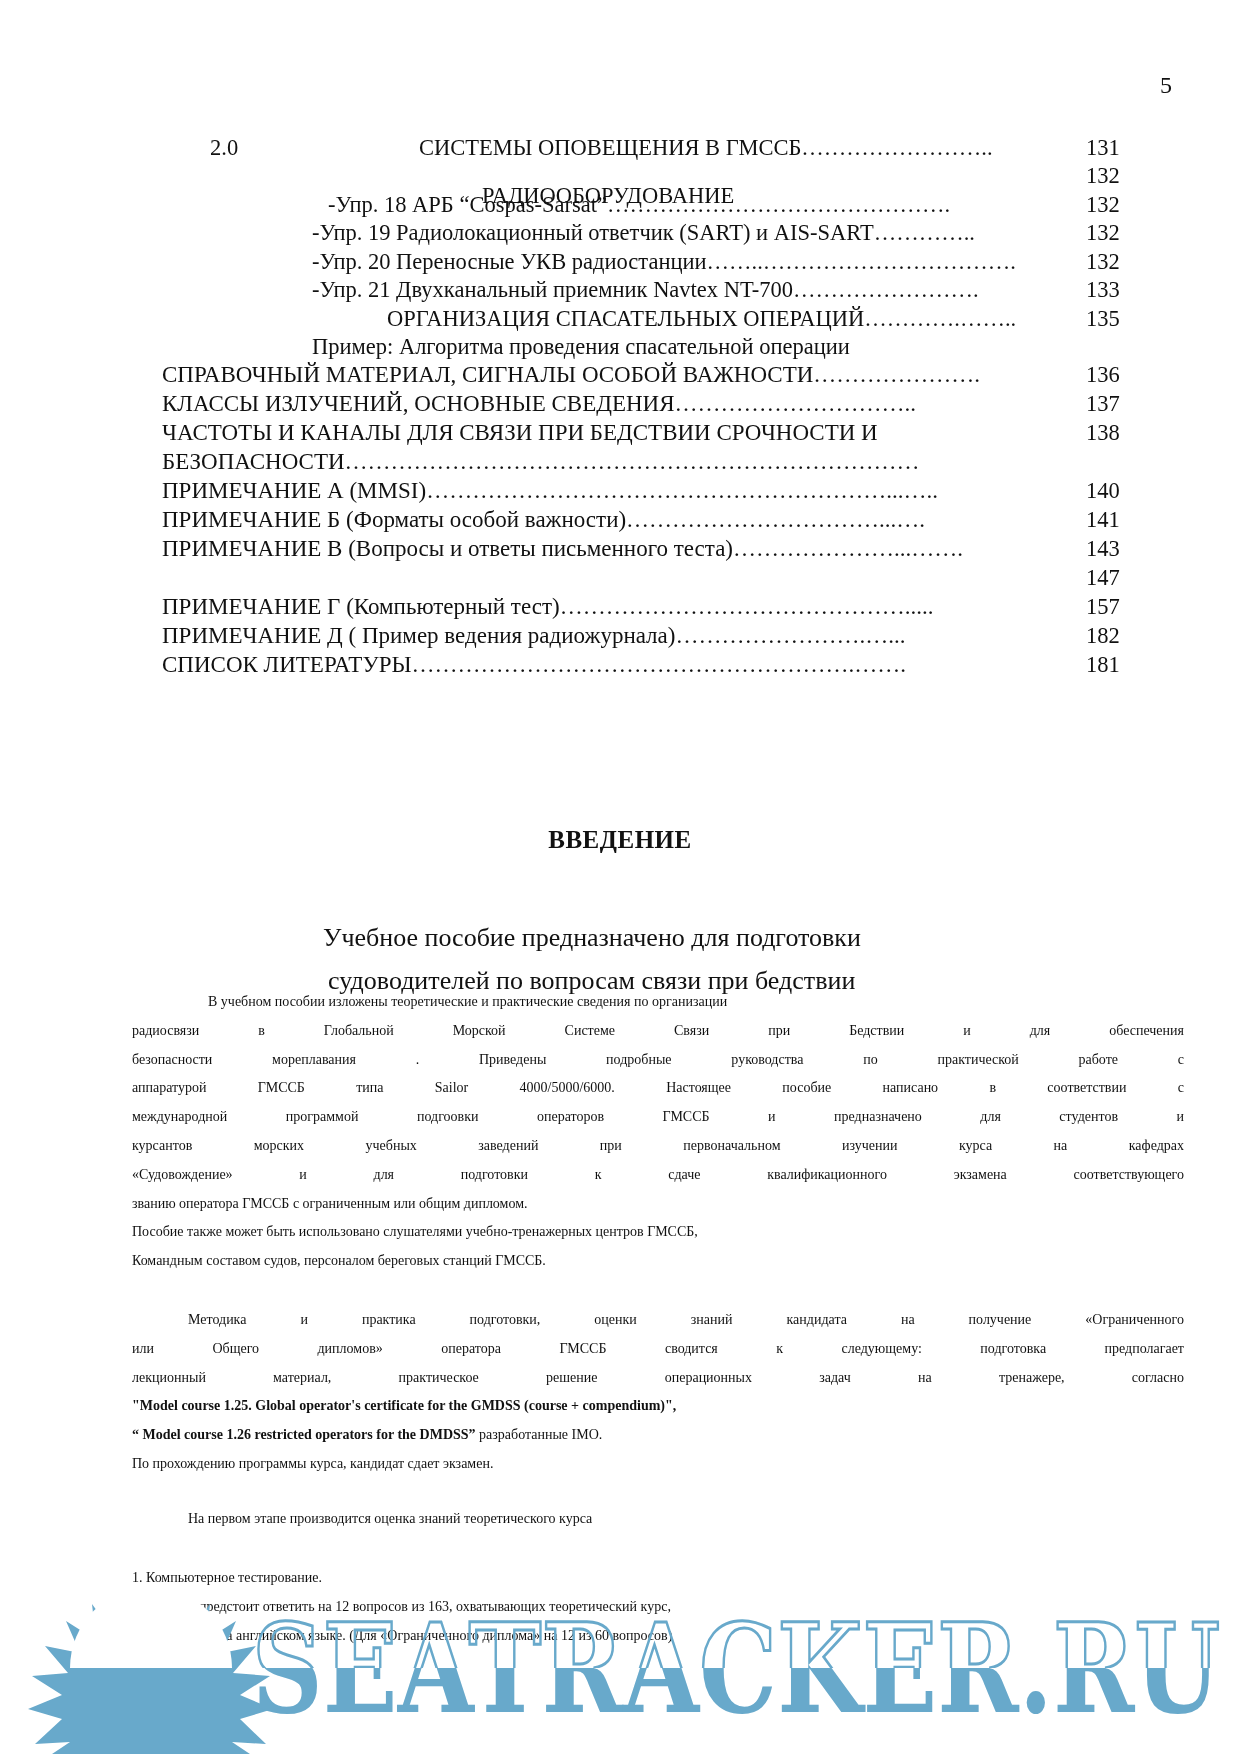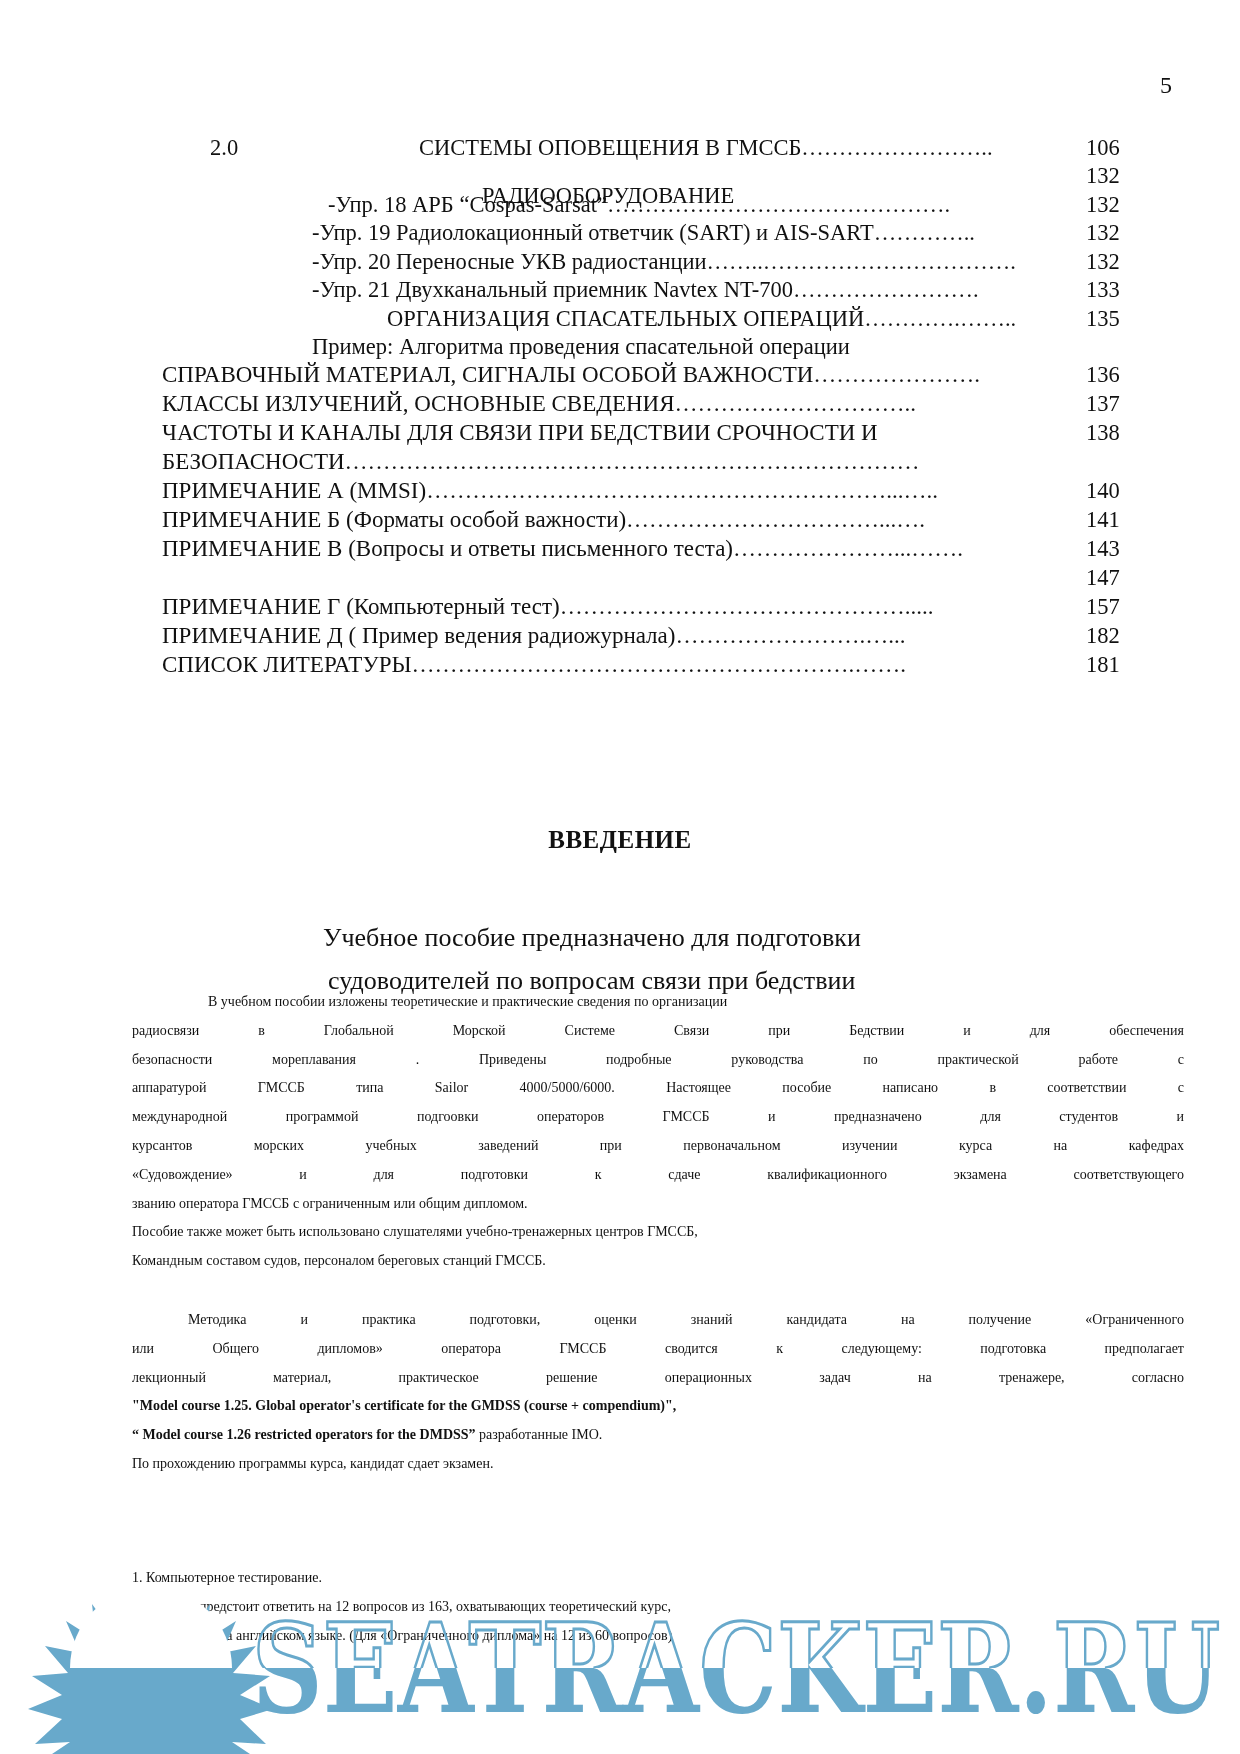--- a/index.html
+++ b/index.html
@@ -30,21 +30,21 @@
 <div class="page">
 
   <div class="pn">5</div>
 
   <div>
 
     <div class="toc-line" style="left:210px; top:133px;">2.0</div>
     <div class="toc-line" style="left:419px; top:133px;">
       <span>СИСТЕМЫ ОПОВЕЩЕНИЯ В ГМССБ</span><span class="dots">……………………..</span>
     </div>
-    <div class="toc-num" style="top:133px;">106</div>
+    <div class="toc-num" style="top:133px;">131</div>
 
     <div class="toc-line" style="left:482px; top:161px;margin-top:20px;">
       <span>РАДИООБОРУДОВАНИЕ</span>
     </div>
     <div class="toc-num" style="top:161px;">132</div>
 
     <div class="toc-line" style="left:328px; top:190px;">
       <span>-Упр. 18 АРБ “Cospas-Sarsat”</span><span class="dots">……………………………………….</span>
     </div>
     <div class="toc-num" style="top:190px;">132</div>
@@ -144,20 +144,23 @@
 
   <div class="body-text" style="top:1306px;">
     <span class="body-line" style="padding-left:56px;">Методика и практика подготовки, оценки знаний кандидата на получение «Ограниченного</span>
     <span class="body-line">или  Общего  дипломов»  оператора  ГМССБ  сводится  к  следующему:  подготовка  предполагает</span>
     <span class="body-line">лекционный  материал,  практическое  решение  операционных  задач  на  тренажере,  согласно</span>
     <span class="body-line last bold">"Model course 1.25. Global operator's certificate for the GMDSS (course + compendium)",</span>
     <span class="body-line last"><span class="bold">“ Model course 1.26 restricted operators for the DMDSS”</span><span>  разработанные IMO.</span></span>
     <span class="body-line last">По прохождению  программы курса, кандидат сдает экзамен.</span>
   </div>
 
+  <div class="body-text" style="top:1505px;">
+    <span class="body-line last" style="padding-left:56px;">На первом этапе производится оценка знаний теоретического курса</span>
+  </div>
 
   <div class="body-text" style="top:1564px;">
     <span class="body-line last">1. Компьютерное тестирование.</span>
     <span class="body-line last">Кандидату предстоит ответить на 12 вопросов из 163, охватывающих теоретический курс,</span>
     <span class="body-line last">составленных на английском языке. (Для «Ограниченного диплома» на 12 из 60 вопросов)</span>
   </div>
 
   <svg class="watermark" viewBox="0 1480 1240 274" width="1240" height="274" xmlns="http://www.w3.org/2000/svg">
     <defs>
       <clipPath id="lowerHalf">

